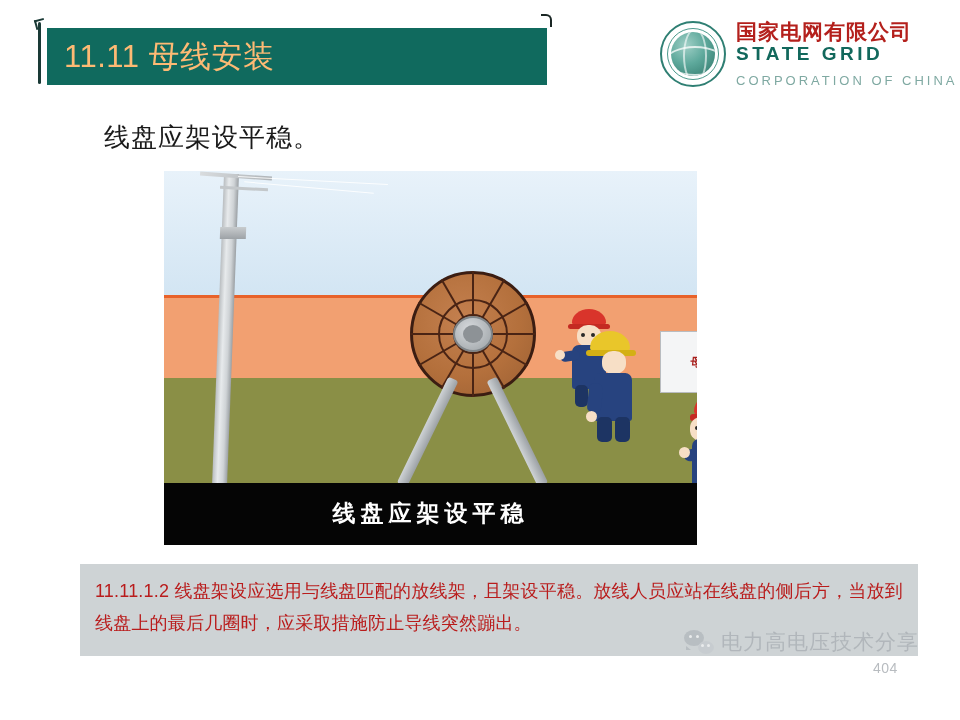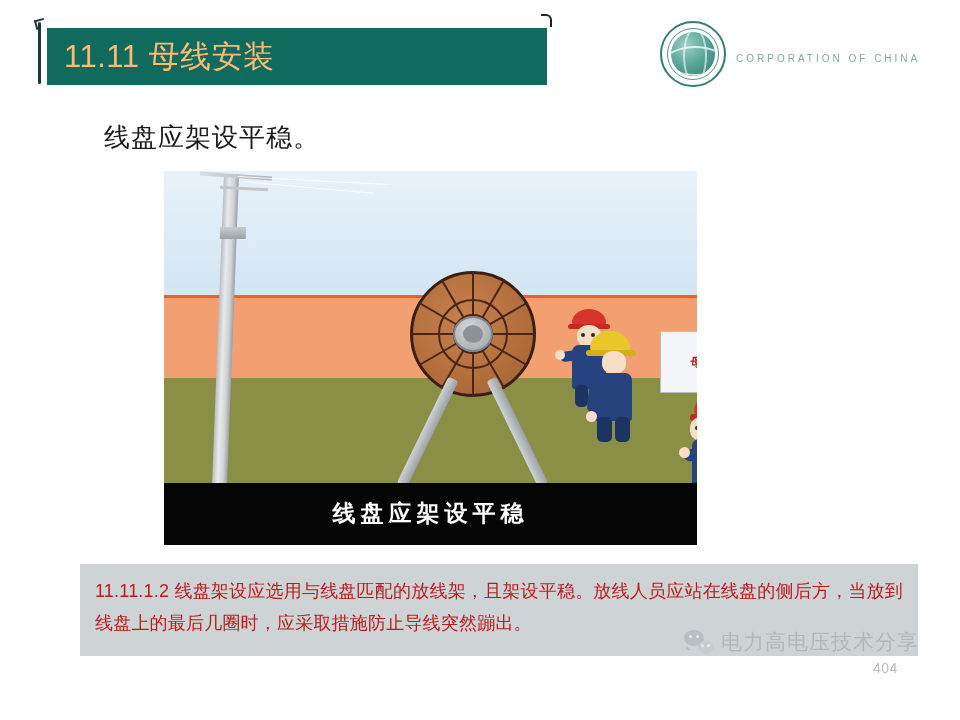--- a/index.html
+++ b/index.html
@@ -139,21 +139,21 @@
   #logo-en {
     color: #12685c;
     font-size: 19px;
     font-weight: bold;
     letter-spacing: 3.5px;
     white-space: nowrap;
     margin-top: 1px;
   }
   #logo-sub {
     color: #7fa9a2;
-    font-size: 10px;
+    font-size: 13px;
     letter-spacing: 3px;
     white-space: nowrap;
     margin-top: 10px;
   }
 
   
   #subtitle {
     position: absolute;
     left: 104px;
     top: 120px;
@@ -505,20 +505,22 @@
   <span id="title-text">11.11  母线安装</span>
 </div>
 
 <div id="logo-block">
   <div id="logo-emblem">
     <div class="ring"></div>
     <div class="ring2"></div>
     <div class="globe"></div>
   </div>
   <div id="logo-text">
+    <span id="logo-cn">国家电网有限公司</span>
+    <span id="logo-en">STATE  GRID</span>
     <span id="logo-sub">CORPORATION OF CHINA</span>
   </div>
 </div>
 
 <div id="subtitle">线盘应架设平稳。</div>
 
 <div id="illustration">
   <div class="sky"></div>
   <div class="horizon-line"></div>
   <div class="horizon-band"></div>

